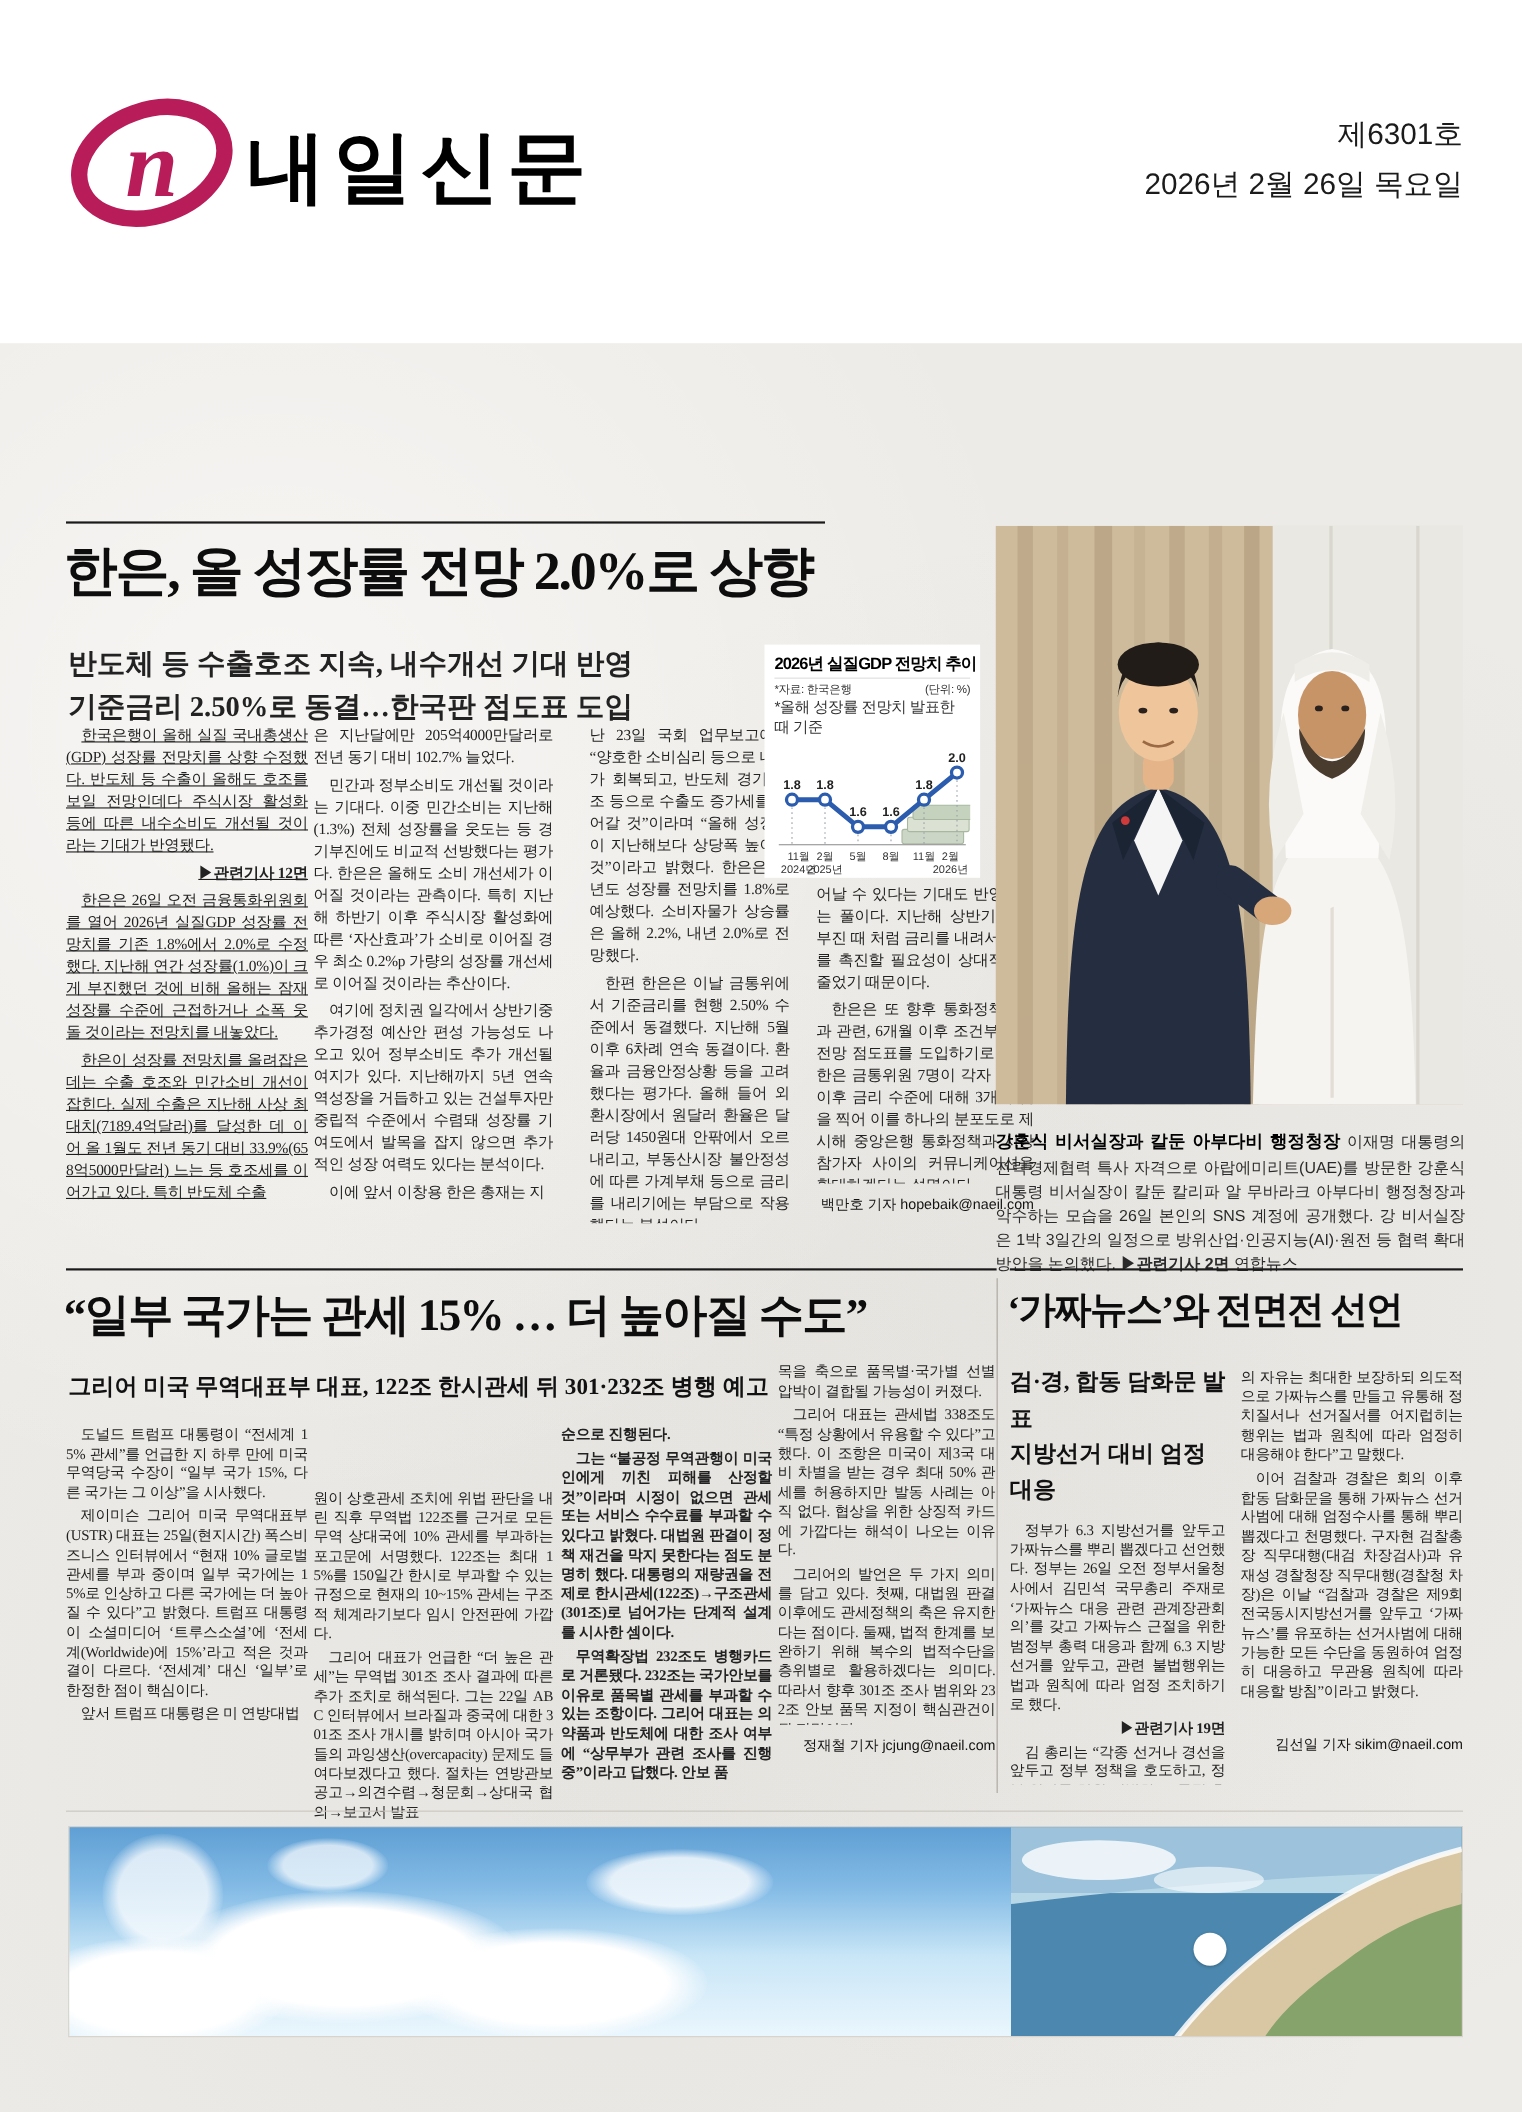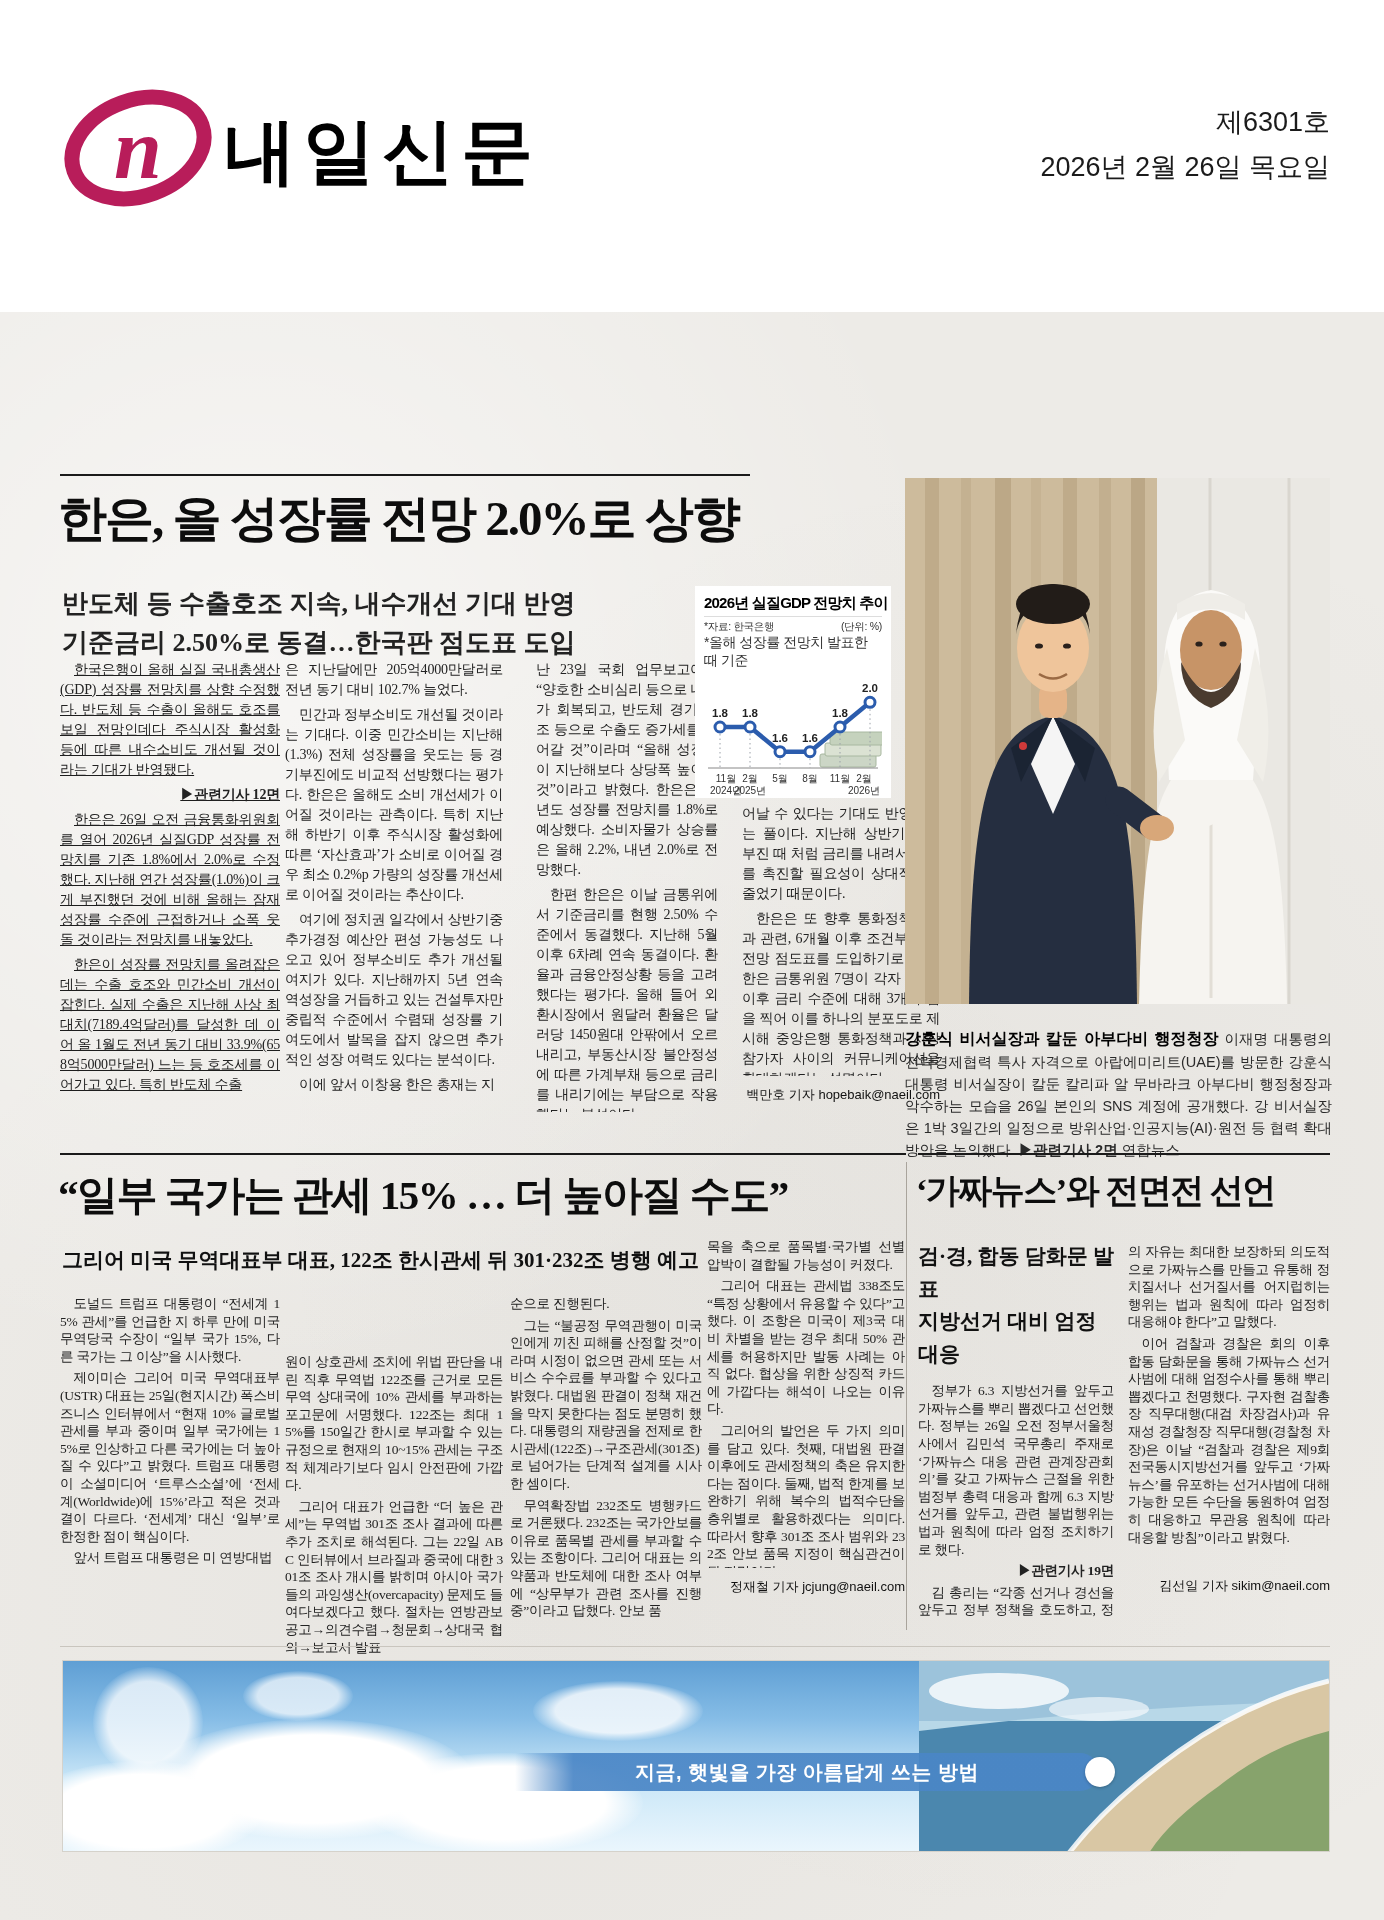--- a/index.html
+++ b/index.html
@@ -65,21 +65,21 @@
 
   
   #art2-headline{left:58px;top:1168px;width:860px;font-size:41px;font-weight:bold;
       letter-spacing:-1.5px;color:#0d0d0d;white-space:nowrap;}
   #art2-subhead{left:62px;top:1246px;width:840px;font-size:21px;font-weight:bold;color:#111;}
   .bodycol2 p{margin:0 0 4px 0;font-size:13.5px;line-height:17.6px;text-align:justify;
       text-indent:1em;word-break:break-all;letter-spacing:-0.2px;color:#222;}
   .bodycol2 p.noindent{text-indent:0;}
   #art2-col1{left:60px;top:1295px;width:220px;height:332px;}
   #art2-col2{left:285px;top:1353px;width:218px;height:332px;}
-  #art2-col3{left:510px;top:1295px;width:192px;height:332px;}
+  #art2-col3{left:510px;top:1295px;width:192px;height:332px;font-weight:bold;}
   #art2-col4{left:707px;top:1238px;width:198px;height:358px;}
   #art2-col4 .coltext{height:330px;overflow:hidden;}
 
   #art3-headline{left:916px;top:1168px;width:420px;font-size:34px;font-weight:bold;
       letter-spacing:-1.5px;color:#0d0d0d;white-space:nowrap;}
   #art3-col1{left:918px;top:1240px;width:196px;height:382px;}
   #art3-subhead{font-size:21px;font-weight:bold;line-height:1.55;color:#111;margin-bottom:12px;}
   #art3-col2{left:1128px;top:1243px;width:202px;height:352px;}
   #art3-col2 .coltext{height:324px;overflow:hidden;}
 
@@ -308,17 +308,16 @@
     <svg id="banner-coast" viewBox="0 0 410 192">
       <rect width="410" height="192" fill="#4b87ae"></rect>
       <rect width="410" height="60" fill="#9cc3db"></rect>
       <path d="M0,60 L410,60 L410,40 Q200,45 0,70 Z" fill="#b8d8e8"></path>
       <path d="M150,192 Q190,140 260,90 Q330,40 410,20 L410,192 Z" fill="#d9c7a4"></path>
       <path d="M230,192 Q250,160 300,125 Q350,85 410,70 L410,192 Z" fill="#87a36c"></path>
       <path d="M150,192 Q190,140 260,90 Q330,40 410,20" stroke="#ffffff" stroke-width="5" fill="none" opacity="0.85"></path>
       <ellipse cx="80" cy="30" rx="70" ry="18" fill="#ffffff" opacity="0.8"></ellipse>
       <ellipse cx="180" cy="48" rx="50" ry="12" fill="#ffffff" opacity="0.6"></ellipse>
     </svg>
-    <div id="banner-band">지금, 햇빛을 가장 아름답게 쓰는 방법</div>
     <div id="banner-dot"></div>
   </div>
 
 </div>
 
 </body></html>

